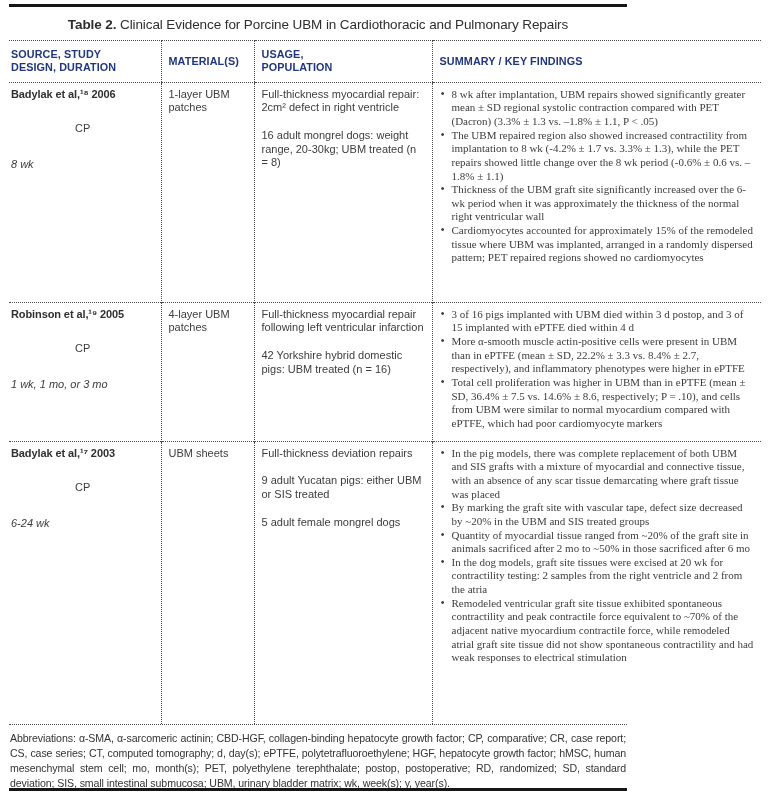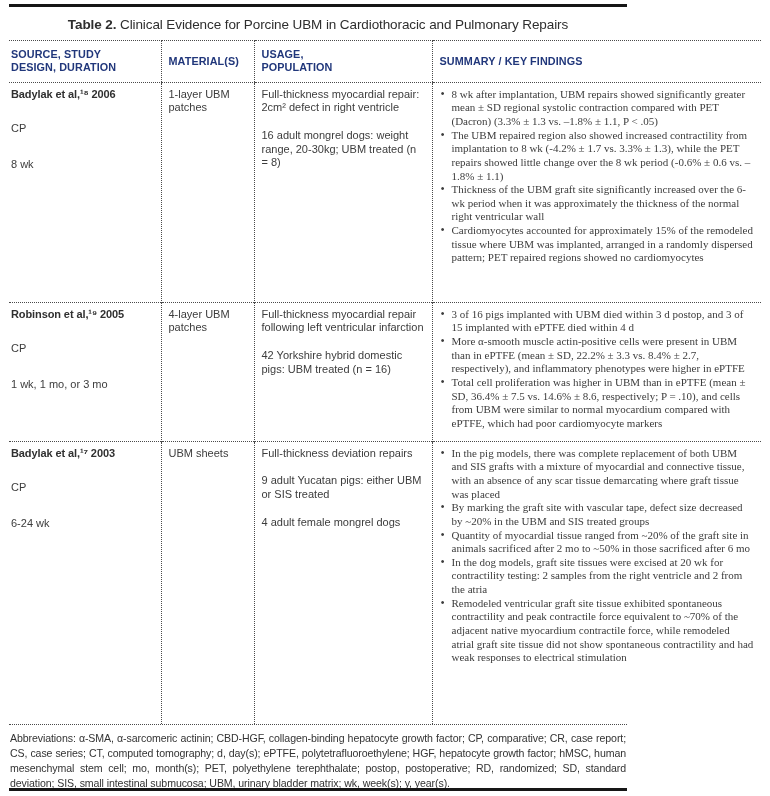--- a/index.html
+++ b/index.html
@@ -68,22 +68,22 @@
     vertical-align: middle;
   }
   td { border-top: 1px dotted #4a4a4a; }
   tbody tr:first-child td { border-top: none; margin-top: 28px; }
   th + th, td + td {
     border-left: 1px dotted #4a4a4a;
     padding-left: 7px;
   }
   td.summary-cell { padding-left: 5px; font-family: Liberation Serif, serif; }
   .src-name { font-weight: bold; color: #303030; letter-spacing: -0.1px; }
-  .src-design { margin-top: 21px; }
-  .src-duration { margin-top: 22px; }
+  .src-design { margin-top: 21px; text-align: center; }
+  .src-duration { margin-top: 22px; font-style: italic; }
   .usage-p { white-space: pre-line; }
   .usage-p + .usage-p { margin-top: 14px; }
   ul.findings {
     list-style: none;
   }
   ul.findings li {
     position: relative;
     padding-left: 14px;
   }
   ul.findings li::before {
@@ -179,21 +179,21 @@
       <tr class="row-3">
         <td>
           <div class="src-name">Badylak et al,¹⁷ 2003</div>
           <div class="src-design">CP</div>
           <div class="src-duration">6-24 wk</div>
         </td>
         <td>UBM sheets</td>
         <td>
           <div class="usage-p">Full-thickness deviation repairs</div>
           <div class="usage-p">9 adult Yucatan pigs: either UBM or SIS treated</div>
-          <div class="usage-p">4 adult female mongrel dogs</div>
+          <div class="usage-p">5 adult female mongrel dogs</div>
         </td>
         <td class="summary-cell">
           <ul class="findings">
             <li>In the pig models, there was complete replacement of both UBM and SIS grafts with a mixture of myocardial and connective tissue, with an absence of any scar tissue demarcating where graft tissue was placed</li>
             <li>By marking the graft site with vascular tape, defect size decreased by ~20% in the UBM and SIS treated groups</li>
             <li>Quantity of myocardial tissue ranged from ~20% of the graft site in animals sacrificed after 2 mo to ~50% in those sacrificed after 6 mo</li>
             <li>In the dog models, graft site tissues were excised at 20 wk for contractility testing: 2 samples from the right ventricle and 2 from the atria</li>
             <li>Remodeled ventricular graft site tissue exhibited spontaneous contractility and peak contractile force equivalent to ~70% of the adjacent native myocardium contractile force, while remodeled atrial graft site tissue did not show spontaneous contractility and had weak responses to electrical stimulation</li>
           </ul>
         </td>

